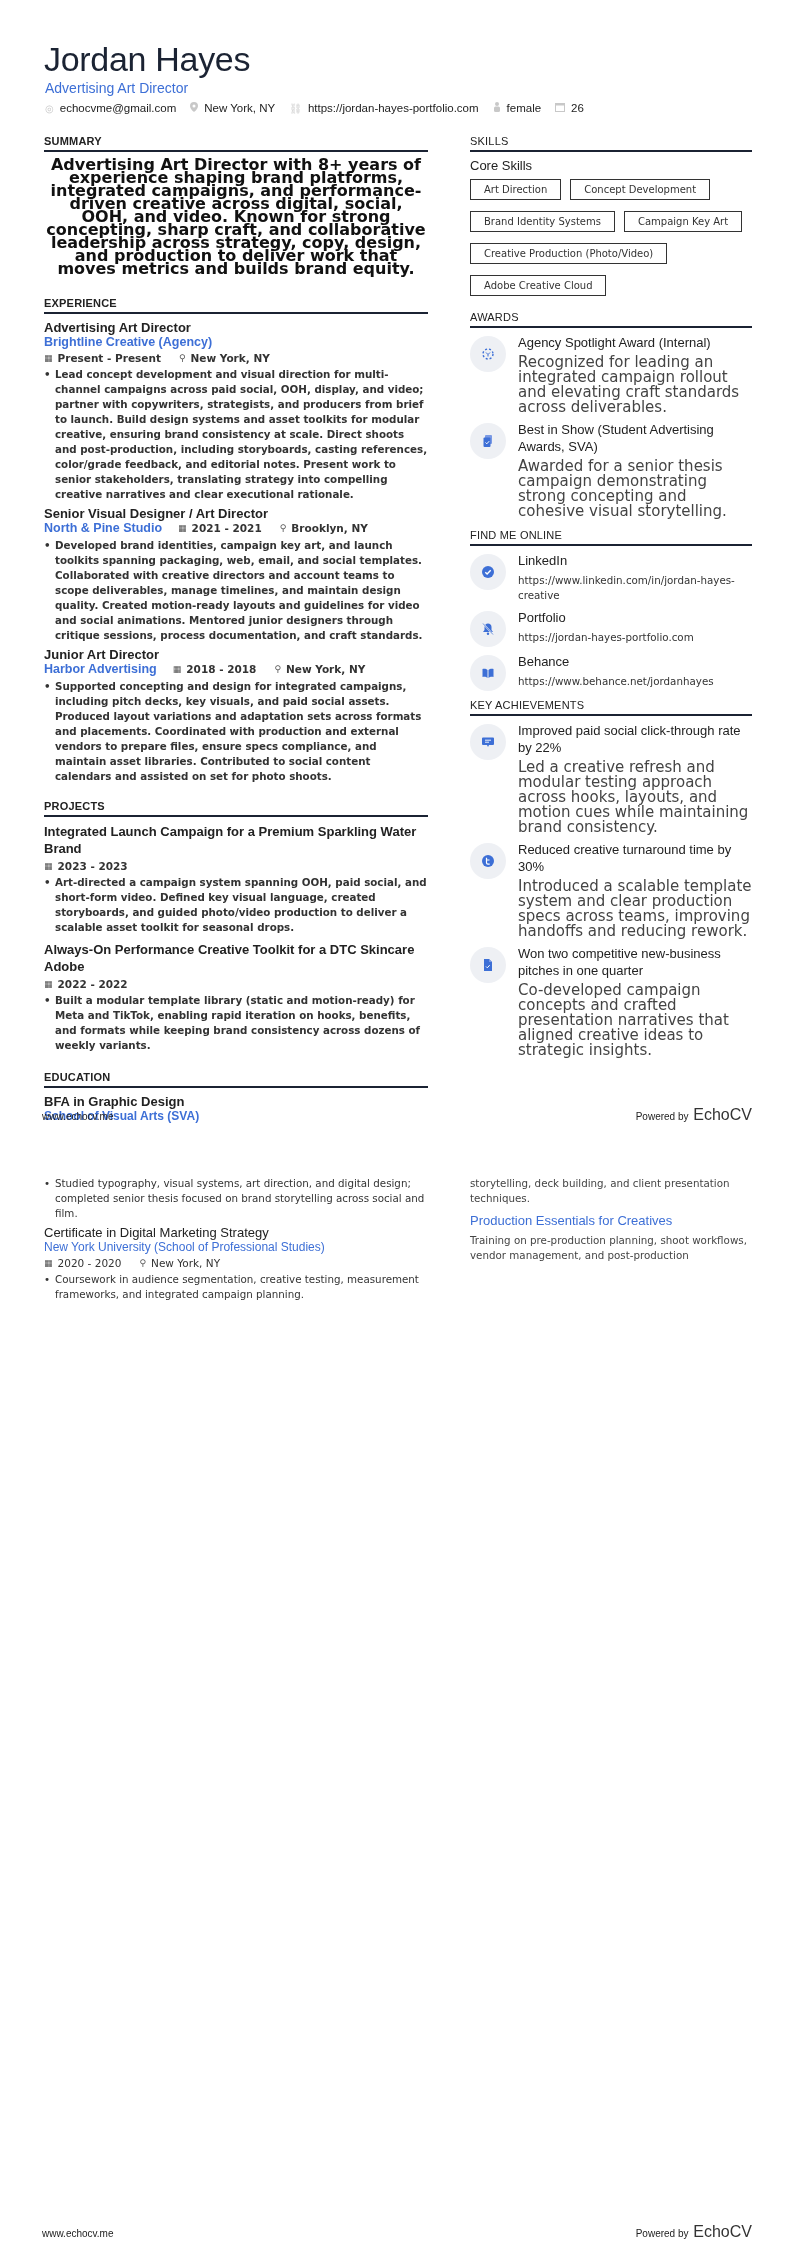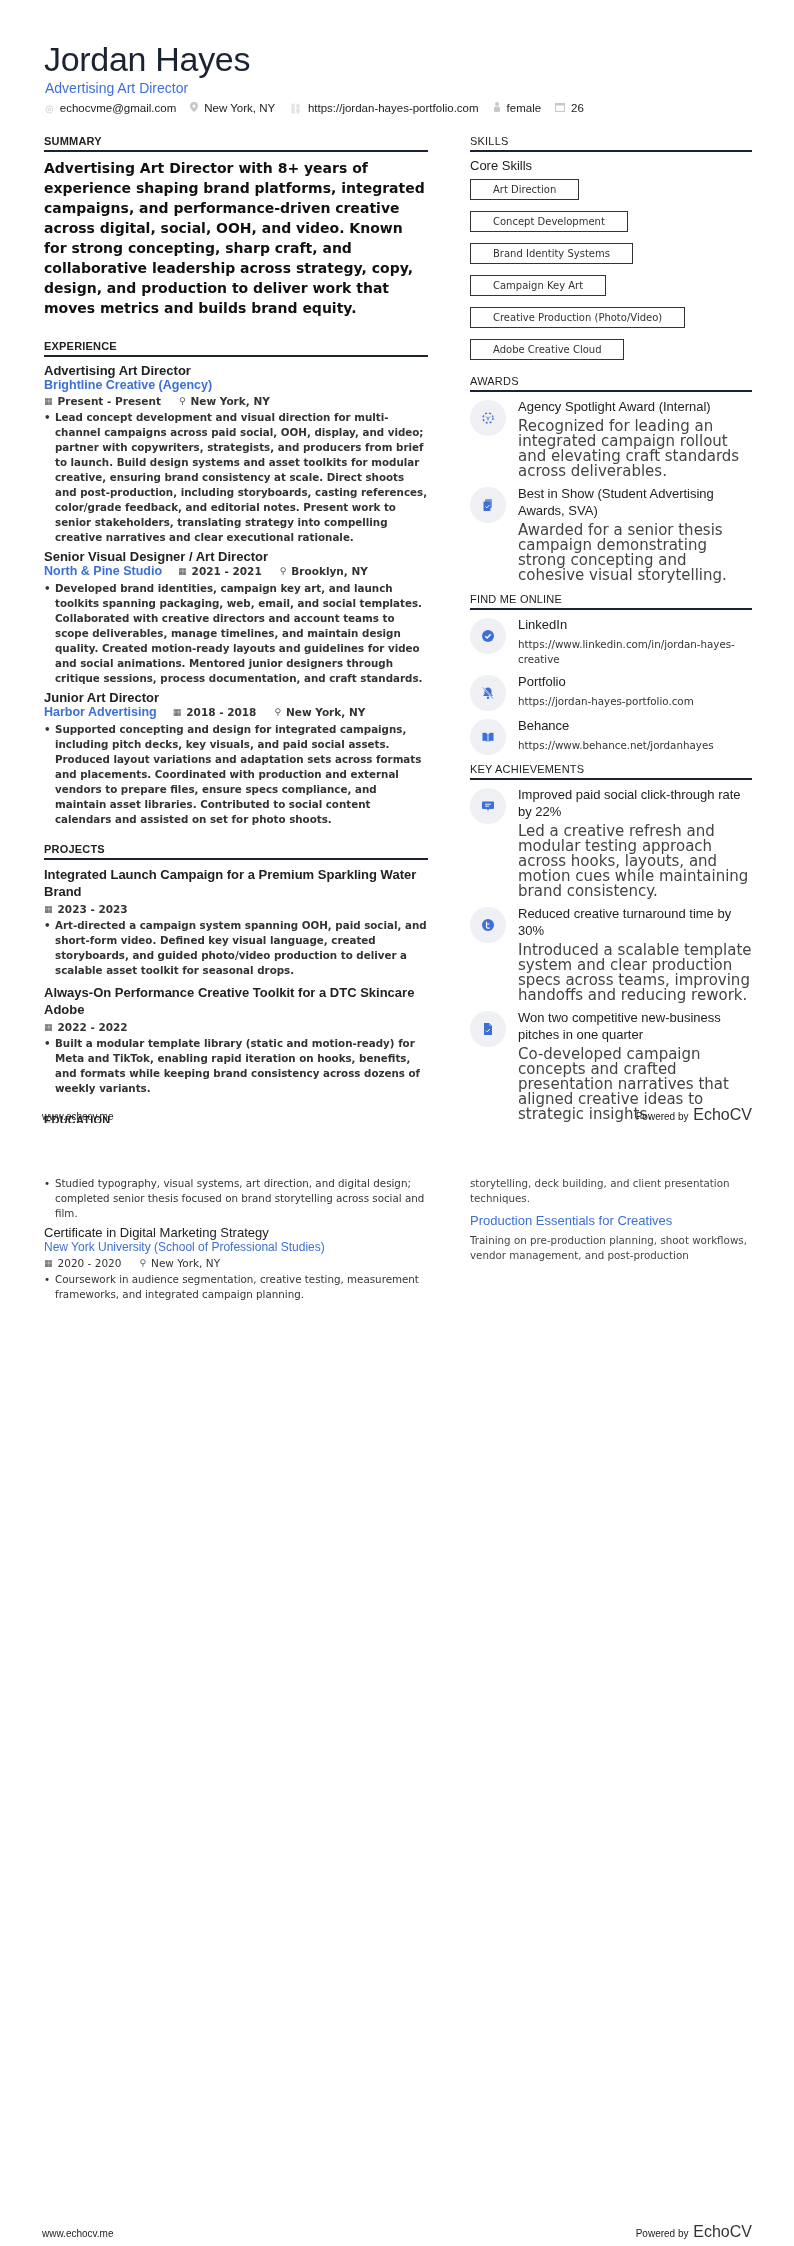--- a/index.html
+++ b/index.html
@@ -10,38 +10,38 @@
   .name { position: absolute; left: 44px; top: 40px; font-size: 34px; font-weight: 400; color: #1b2333; letter-spacing: -0.3px; }
   .title { position: absolute; left: 45px; top: 80px; font-size: 14px; color: #3d6fd6; }
   .contacts { position: absolute; left: 45px; top: 102px; display: flex; align-items: center; font-size: 11.5px; color: #222; }
   .contacts .ci { display: flex; align-items: center; margin-right: 14px; }
   .contacts .ic { color: #c8c8c8; font-size: 10px; margin-right: 6px; }
 
   .col-left { position: absolute; left: 44px; width: 384px; }
   .col-right { position: absolute; left: 470px; width: 282px; }
 
   .sec-h { font-size: 11px; color: #222; letter-spacing: 0.2px; padding-bottom: 3px; border-bottom: 2px solid #1b2333; margin-bottom: 6px; }
-  .summary { font-family: "DejaVu Sans", sans-serif; font-size: 14px; line-height: 20px; color: #111; }
+  .summary { font-family: "DejaVu Sans", sans-serif; font-size: 16px; line-height: 13px; color: #111; text-align: center; }
 
   .job-title { font-size: 13px; color: #222; margin-top: 4px; }
   .company { font-size: 12.5px; color: #3d6fd6; }
   .meta { display: flex; align-items: center; font-size: 10.5px; color: #333; margin: 3px 0 3px; font-family: "DejaVu Sans", sans-serif; }
   .meta .mi { display: flex; align-items: center; margin-right: 18px; }
   .meta .cal { font-size: 9px; color: #555; margin-right: 5px; }
   .meta .pin { font-size: 9px; color: #555; margin-right: 5px; }
   .inline-meta { display: flex; align-items: center; }
   .inline-meta .company { margin-right: 16px; }
   .bullet { position: relative; padding-left: 11px; font-family: "DejaVu Sans", sans-serif; font-size: 10.3px; line-height: 15px; color: #333; }
   .bullet::before { content: "•"; position: absolute; left: 0; top: 0; color: #333; }
 
   .proj-title { font-size: 13px; color: #222; line-height: 17px; margin-top: 6px; }
 
   .skills-sub { font-size: 13px; color: #222; margin: 2px 0 6px; }
   .chips { display: flex; flex-wrap: wrap; }
-  .chip { border: 1px solid #333; padding: 4px 22px; font-family: "DejaVu Sans", sans-serif; font-size: 10px; color: #333; margin: 0 9px 11px 0; }
+  .chip { border: 1px solid #333; padding: 4px 13px; font-family: "DejaVu Sans", sans-serif; font-size: 10px; color: #333; margin: 0 9px 11px 0; }
 
   .ri { display: flex; margin-bottom: 6px; }
   .ri .circ { flex: 0 0 36px; width: 36px; height: 36px; border-radius: 50%; background: #eef0f4; display: flex; align-items: center; justify-content: center; margin-right: 12px; margin-top: 2px; }
   .ri .circ svg { width: 14px; height: 14px; }
   .ri .rt { font-size: 13px; color: #222; line-height: 17px; }
   .ri .rd { font-family: "DejaVu Sans", sans-serif; font-size: 15px; line-height: 15px; color: #444; margin-top: 4px; }
   .ri .rl { font-family: "DejaVu Sans", sans-serif; font-size: 10.3px; line-height: 15px; color: #333; margin-top: 4px; }
 
   .train-t { font-size: 13px; color: #3d6fd6; line-height: 17px; margin-top: 4px; }
   .train-d { font-family: "DejaVu Sans", sans-serif; font-size: 10.3px; line-height: 15px; color: #444; margin-top: 4px; }

